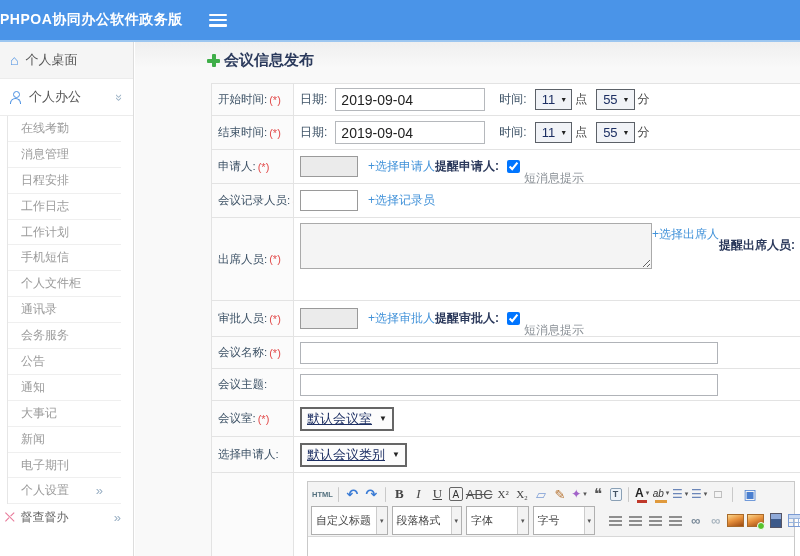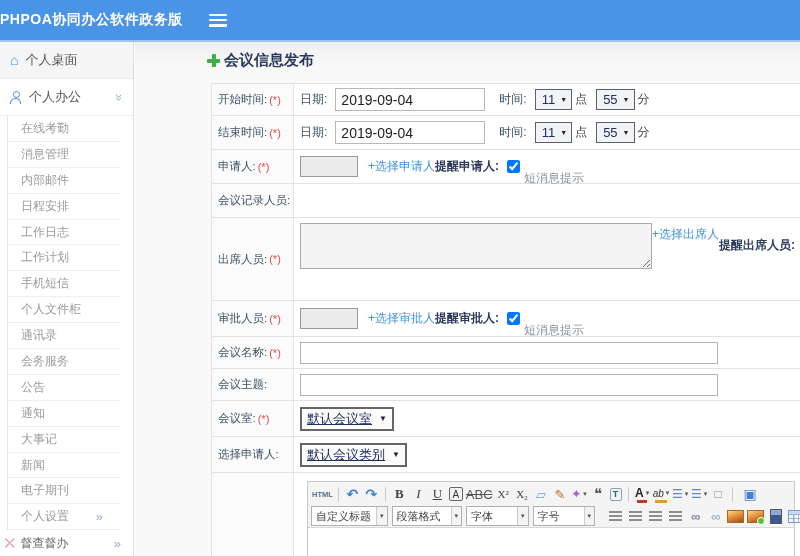--- a/index.html
+++ b/index.html
@@ -108,21 +108,21 @@
   .t-paste { border:1px solid #8aa0b5; background:#eef4fa; color:#456; font-size:9px; font-weight:bold;
     height:13px; min-width:12px; margin:0 2px; }
   .t-fontcolor { font-weight:bold; font-size:12px; color:#222; padding-bottom:2px;
     background:linear-gradient(#c0392b,#c0392b) center bottom 1px/10px 3px no-repeat; }
   .t-hilite { font-size:10px; font-style:italic; color:#333; padding-bottom:2px;
     background:linear-gradient(#e09a3c,#e09a3c) center bottom 1px/12px 3px no-repeat; }
   .t-caret::after { content:"▾"; font-size:7px; color:#555; margin-left:2px; }
   .t-list { color:#6b86b8; font-size:12px; }
   .t-page { color:#888; font-size:12px; }
   .t-monitor { color:#4a7fd0; font-size:14px; margin-left:4px; }
-  .ed-sel { height:20px; border:1px solid #b0b0b0; background:#fff; display:inline-flex; align-items:center;
+  .ed-sel { height:29px; border:1px solid #b0b0b0; background:#fff; display:inline-flex; align-items:center;
     font-size:11px; color:#444; margin-right:4px; cursor:pointer; }
   .ed-sel .lbl { padding:0 4px; }
   .ed-sel .sc { border-left:1px solid #ccc; background:#f3f3f3; height:100%; display:flex;
     align-items:center; padding:0 3px; font-size:7px; color:#555; }
   .w76 .lbl{min-width:64px;} .w72 .lbl{min-width:58px;} .w66 .lbl{min-width:50px;}
   .ed-row2 .tbtn { margin-left:1px; }
   .t-bars::before { content:""; width:13px; height:10px;
     background:repeating-linear-gradient(to bottom,#8e8e8e 0 2px,transparent 2px 4px); }
   .t-link { color:#7a8a99; font-weight:bold; font-size:13px; }
   .t-unlink { color:#aab6c0; font-weight:bold; font-size:13px; }
@@ -162,23 +162,20 @@
     <span class="chev down">»</span>
   </div>
   <div class="side-subwrap">
       <div class="side-sub">
       <span>在线考勤</span>
     </div>
       <div class="side-sub">
       <span>消息管理</span>
     </div>
       <div class="side-sub">
-      <span>内部邮件</span>
-    </div>
-      <div class="side-sub">
       <span>日程安排</span>
     </div>
       <div class="side-sub">
       <span>工作日志</span>
     </div>
       <div class="side-sub">
       <span>工作计划</span>
     </div>
       <div class="side-sub">
       <span>手机短信</span>
@@ -285,20 +282,24 @@
         <span class="remind-label">提醒申请人:</span>
         <input type="checkbox" class="cbx" checked="true" style="">
         <span class="sms-label">短消息提示</span>
       </div>
     </div>
 
     <div class="frow h34">
       <div class="fl">
         <span>会议记录人员:</span>
           <span class="req">(*)</span>
+      </div>
+      <div class="fv">
+        <input class="small-input" value="" style="">
+        <a class="flink">+选择记录员</a>
       </div>
     </div>
 
     <div class="frow h83">
       <div class="fl">
         <span>出席人员:</span>
           <span class="req">(*)</span>
       </div>
       <div class="fv col">
         <textarea class="att-textarea" style=""></textarea>

